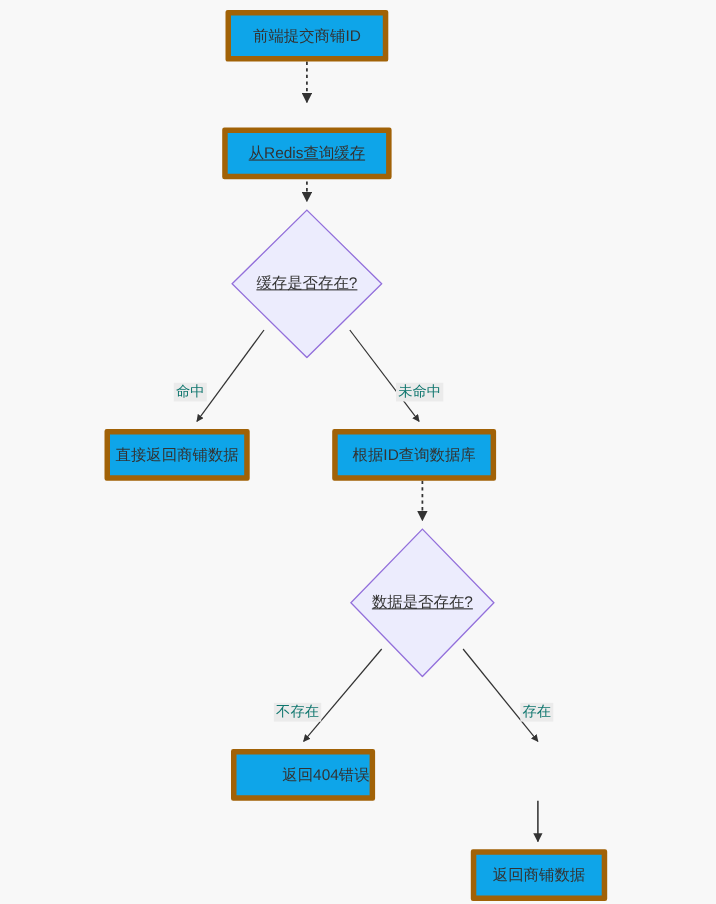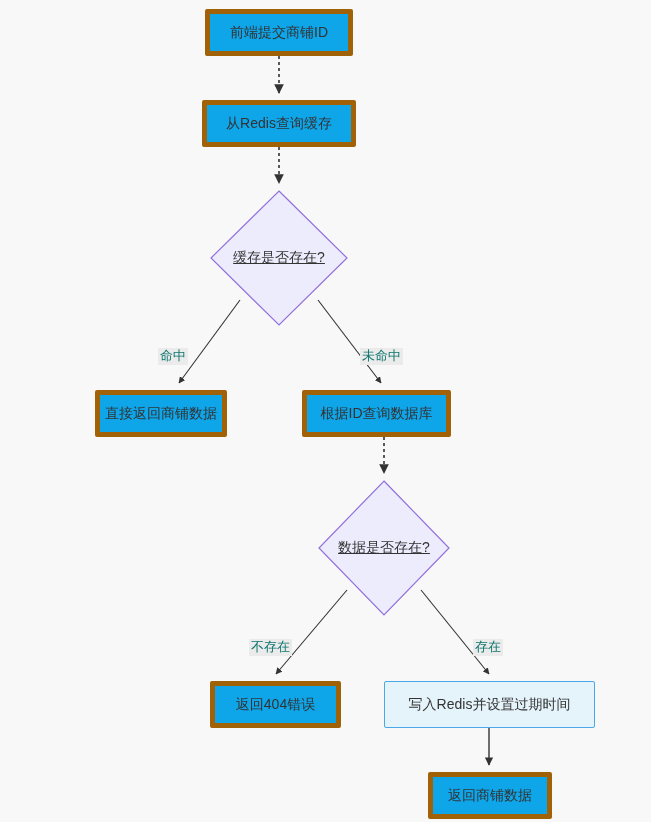--- a/index.html
+++ b/index.html
@@ -105,21 +105,21 @@
 
     <path d="M 421 590 L 489 674" stroke="#333333" stroke-width="1.1" fill="none" marker-end="url(#arrow)"></path>
 
     <path d="M 489 728 L 489 765" stroke="#333333" stroke-width="1.4" fill="none" marker-end="url(#arrow)"></path>
   </svg>
 
   <div class="node node-rect" style="left:205px; top:9px; width:148px; height:47px;">
     <span>前端提交商铺ID</span>
   </div>
 
-  <div class="node node-rect" style="left:202px; top:100px; width:154px; height:47px;">
+  <div class="node node-rect" style="left:202px; top:116px; width:154px; height:47px;text-decoration:underline;">
     <span>从Redis查询缓存</span>
   </div>
 
   <div class="node-diamond-wrap" style="left:210px; top:190px; width:138px; height:136px;">
     <svg width="138" height="136" viewBox="0 0 138 136">
       <polygon points="69,1 137,68 69,135 1,68" fill="#ececfd" stroke="#9370db" stroke-width="1.2"></polygon>
     </svg>
     <div class="diamond-label">缓存是否存在?</div>
   </div>
 
@@ -131,27 +131,24 @@
     <span>根据ID查询数据库</span>
   </div>
 
   <div class="node-diamond-wrap" style="left:318px; top:480px; width:132px; height:136px;">
     <svg width="132" height="136" viewBox="0 0 132 136">
       <polygon points="66,1 131,68 66,135 1,68" fill="#ececfd" stroke="#9370db" stroke-width="1.2"></polygon>
     </svg>
     <div class="diamond-label">数据是否存在?</div>
   </div>
 
-  <div class="node node-rect" style="left:210px; top:681px; width:131px; height:47px;">
+  <div class="node node-rect" style="left:210px; top:681px; width:131px; height:47px;justify-content:flex-end;">
     <span>返回404错误</span>
   </div>
 
-  <div class="node node-rect-blue" style="left:384px; top:681px; width:211px; height:47px;">
-    <span>写入Redis并设置过期时间</span>
-  </div>
 
   <div class="node node-rect" style="left:428px; top:772px; width:124px; height:47px;">
     <span>返回商铺数据</span>
   </div>
 
   <div class="edge-label" style="left:158px; top:348px;">命中</div>
 
   <div class="edge-label" style="left:360px; top:348px;">未命中</div>
 
   <div class="edge-label" style="left:249px; top:639px;">不存在</div>

